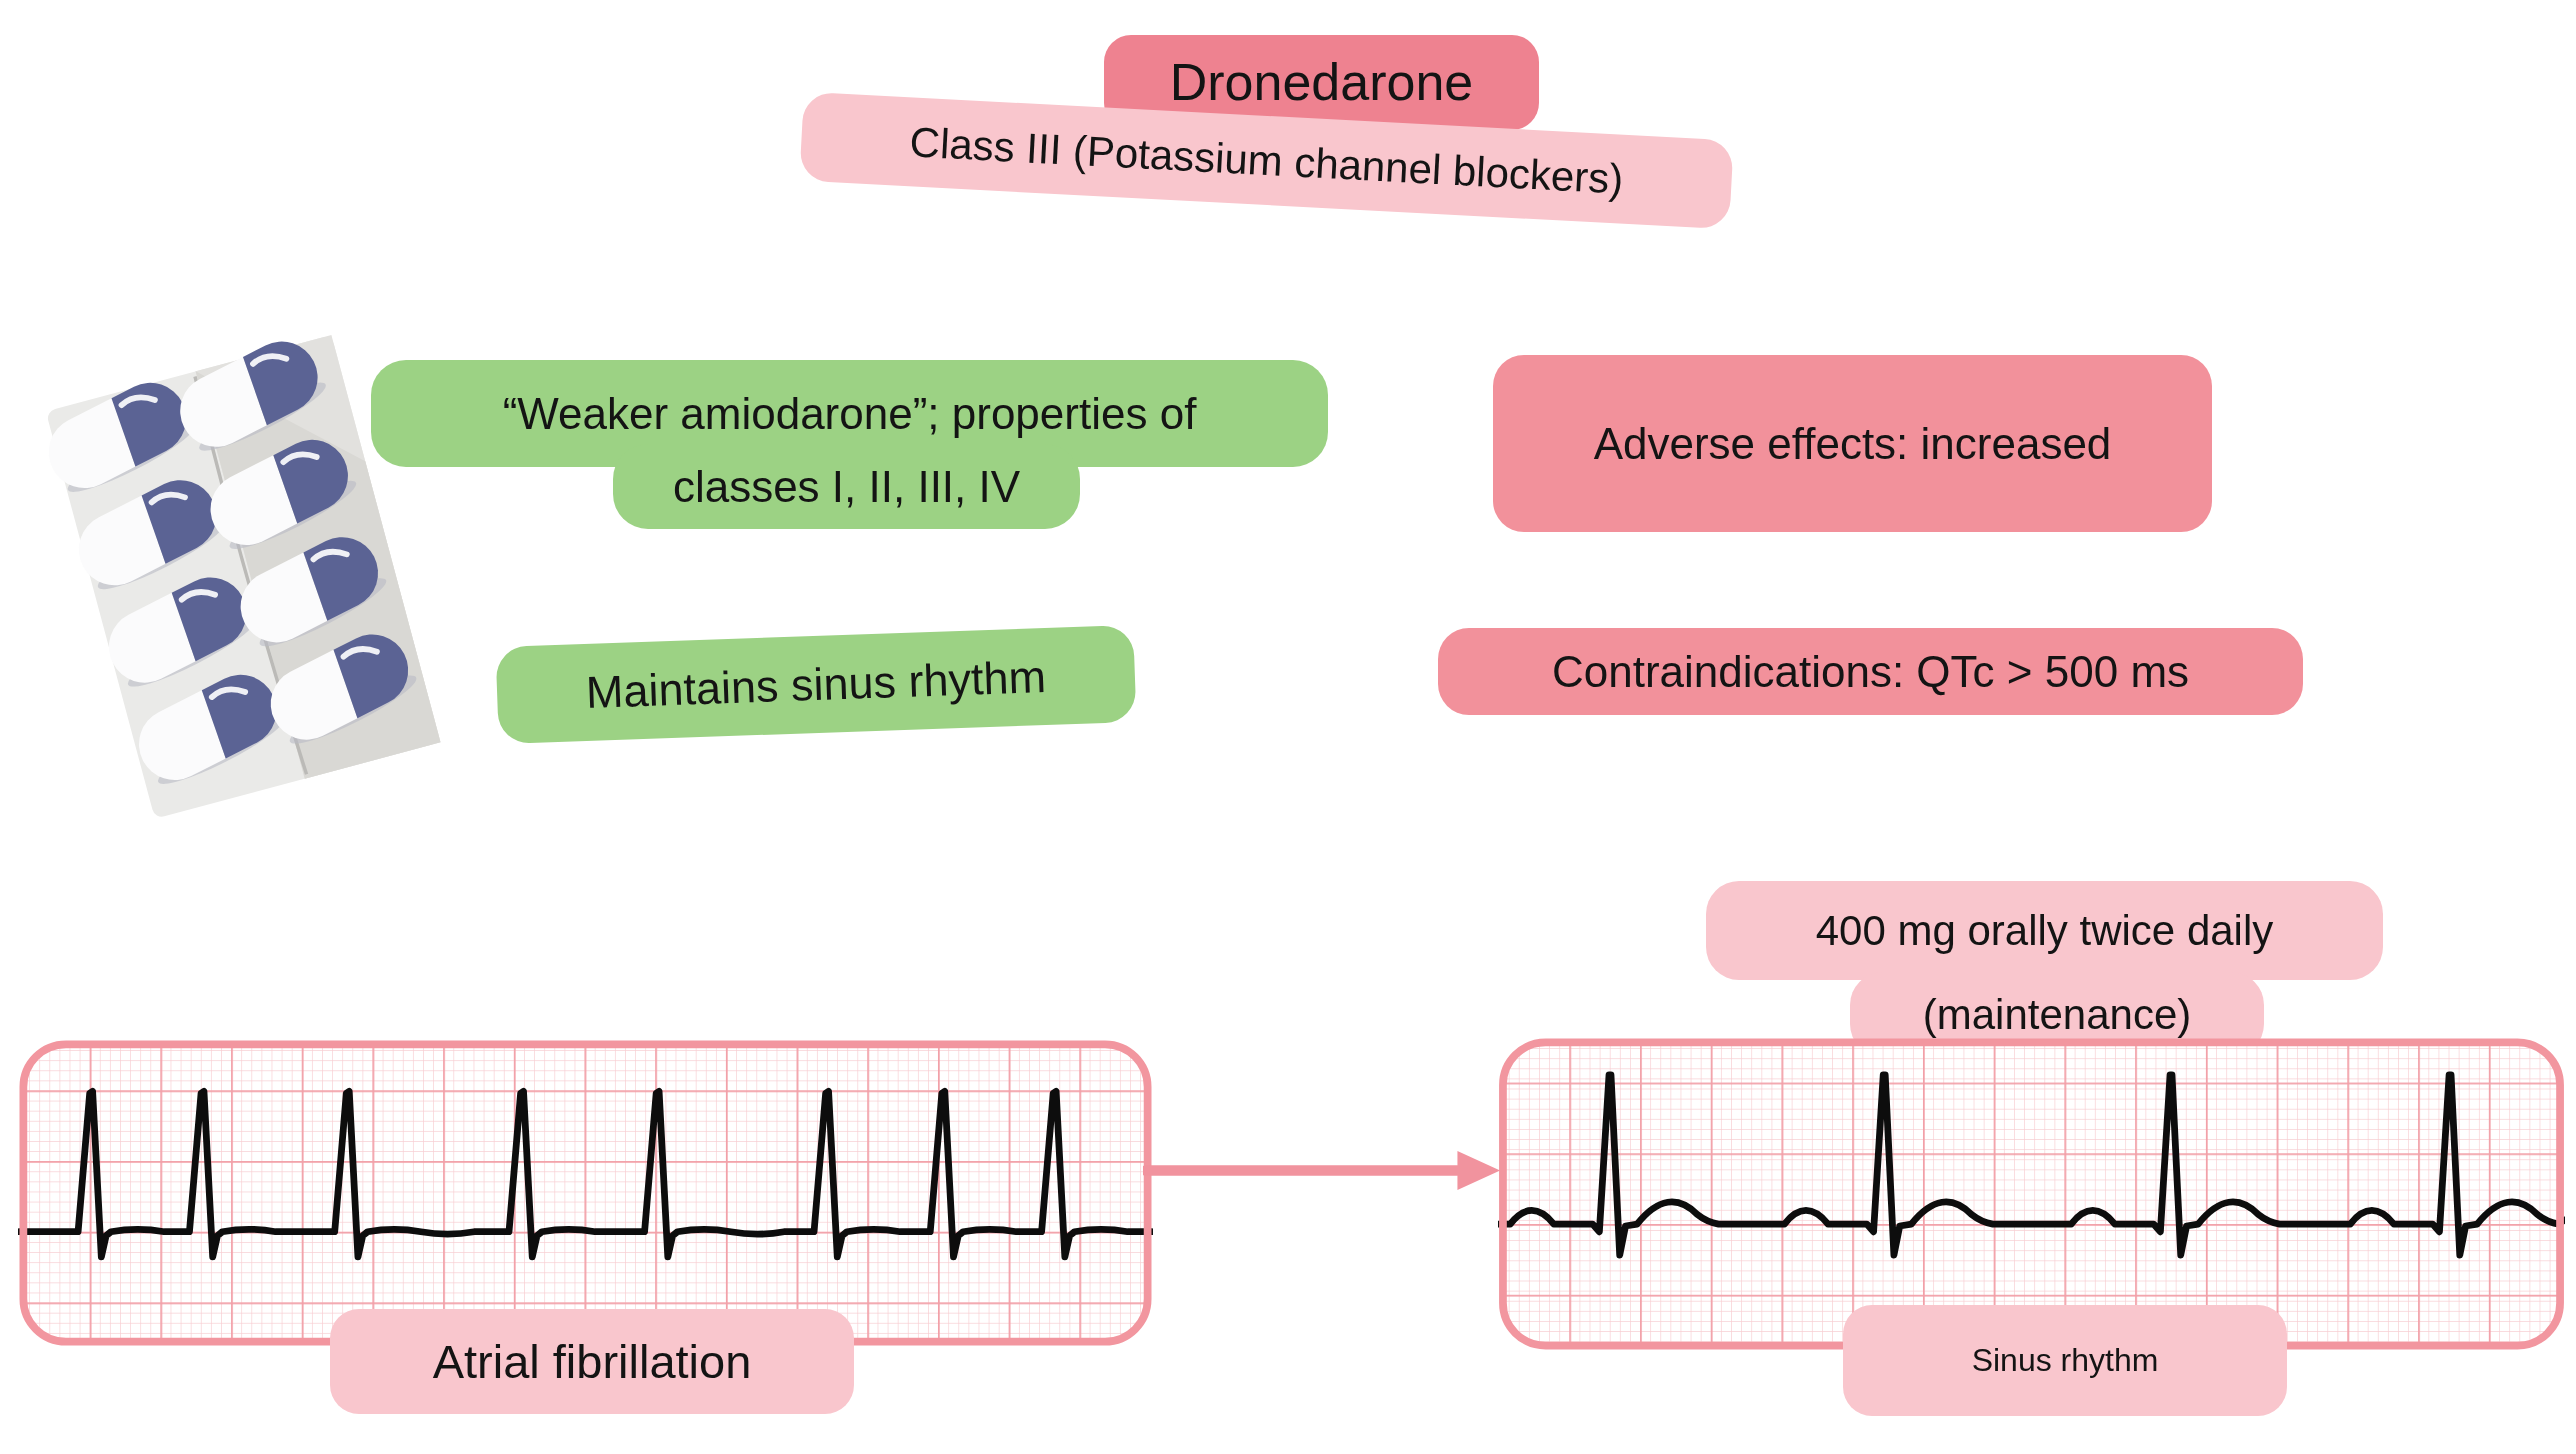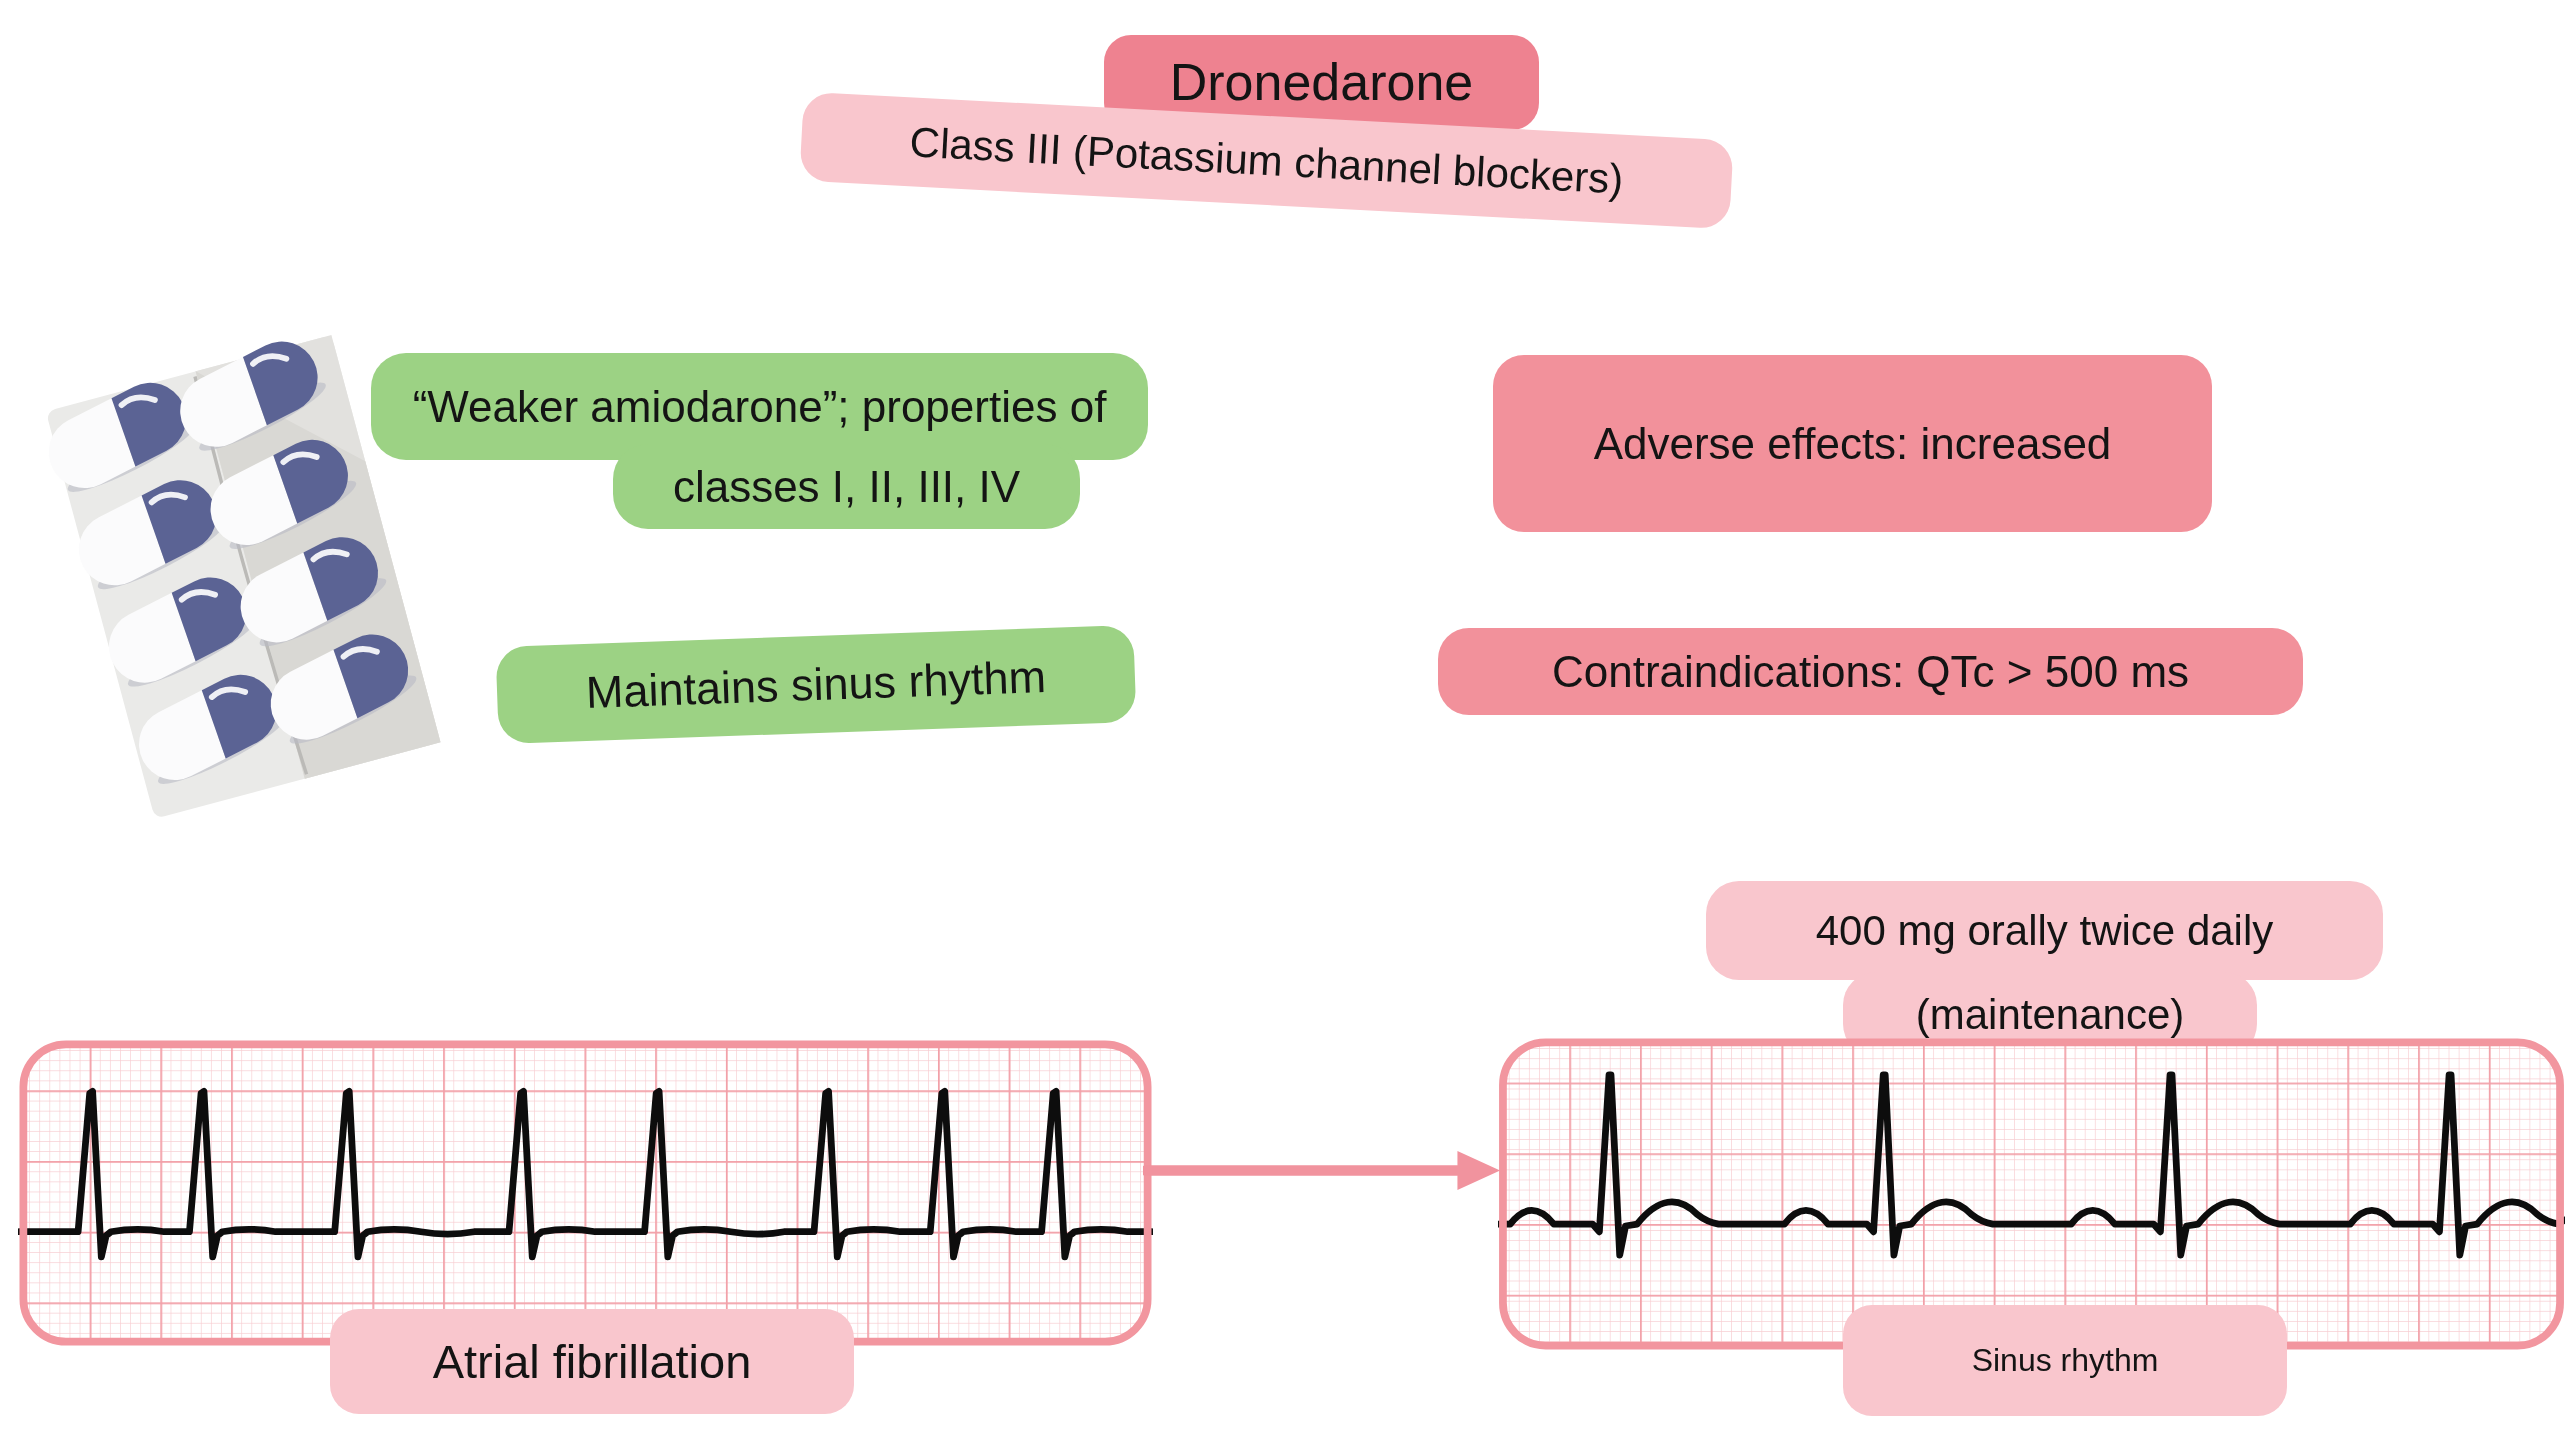--- a/index.html
+++ b/index.html
@@ -28,26 +28,26 @@
   
   .hl{position:absolute;}
   .hl .hl-line{
     position:absolute; display:flex; align-items:center; justify-content:center;
     font-weight:500; text-align:center;
   }
   .hl-green .hl-line{background:var(--c-card-green,#9cd284); border-radius:35px; font-size:44px;}
   .hl-pink .hl-line{background:var(--c-badge-pink,#f9c6cd); border-radius:33px; font-size:42px;}
 
   .card-properties{left:371px; top:345px; width:957px; height:184px;}
-  .card-properties .l1{left:0; top:8px; width:777px; height:107px;}
+  .card-properties .l1{left:0; top:15px; width:957px; height:107px;}
   .card-properties .l2{left:242px; top:99px; width:467px; height:85px;}
 
   .card-dose{left:1706px; top:881px; width:677px; height:177px;}
   .card-dose .l1{left:0; top:0; width:677px; height:99px;}
-  .card-dose .l2{left:137px; top:91px; width:414px; height:85px;}
+  .card-dose .l2{left:144px; top:91px; width:414px; height:85px;}
 
   .card-adverse{left:1493px; top:355px; width:719px; height:177px;
     border-radius:43px; font-size:44px; flex-direction:column; line-height:62px;}
   .card-contra{left:1438px; top:628px; width:865px; height:87px; font-size:44px; border-radius:31px;}
   .card-maintains{left:497px; top:636px; width:638px; height:97px; font-size:45px;
     transform:rotate(-2deg); border-radius:31px;}
 
   .ecg-label-left{left:330px; top:1309px; width:524px; height:105px; font-size:47px; z-index:5;}
   .ecg-label-right{left:1843px; top:1305px; width:444px; height:111px; font-size:32px; z-index:5;}
 

